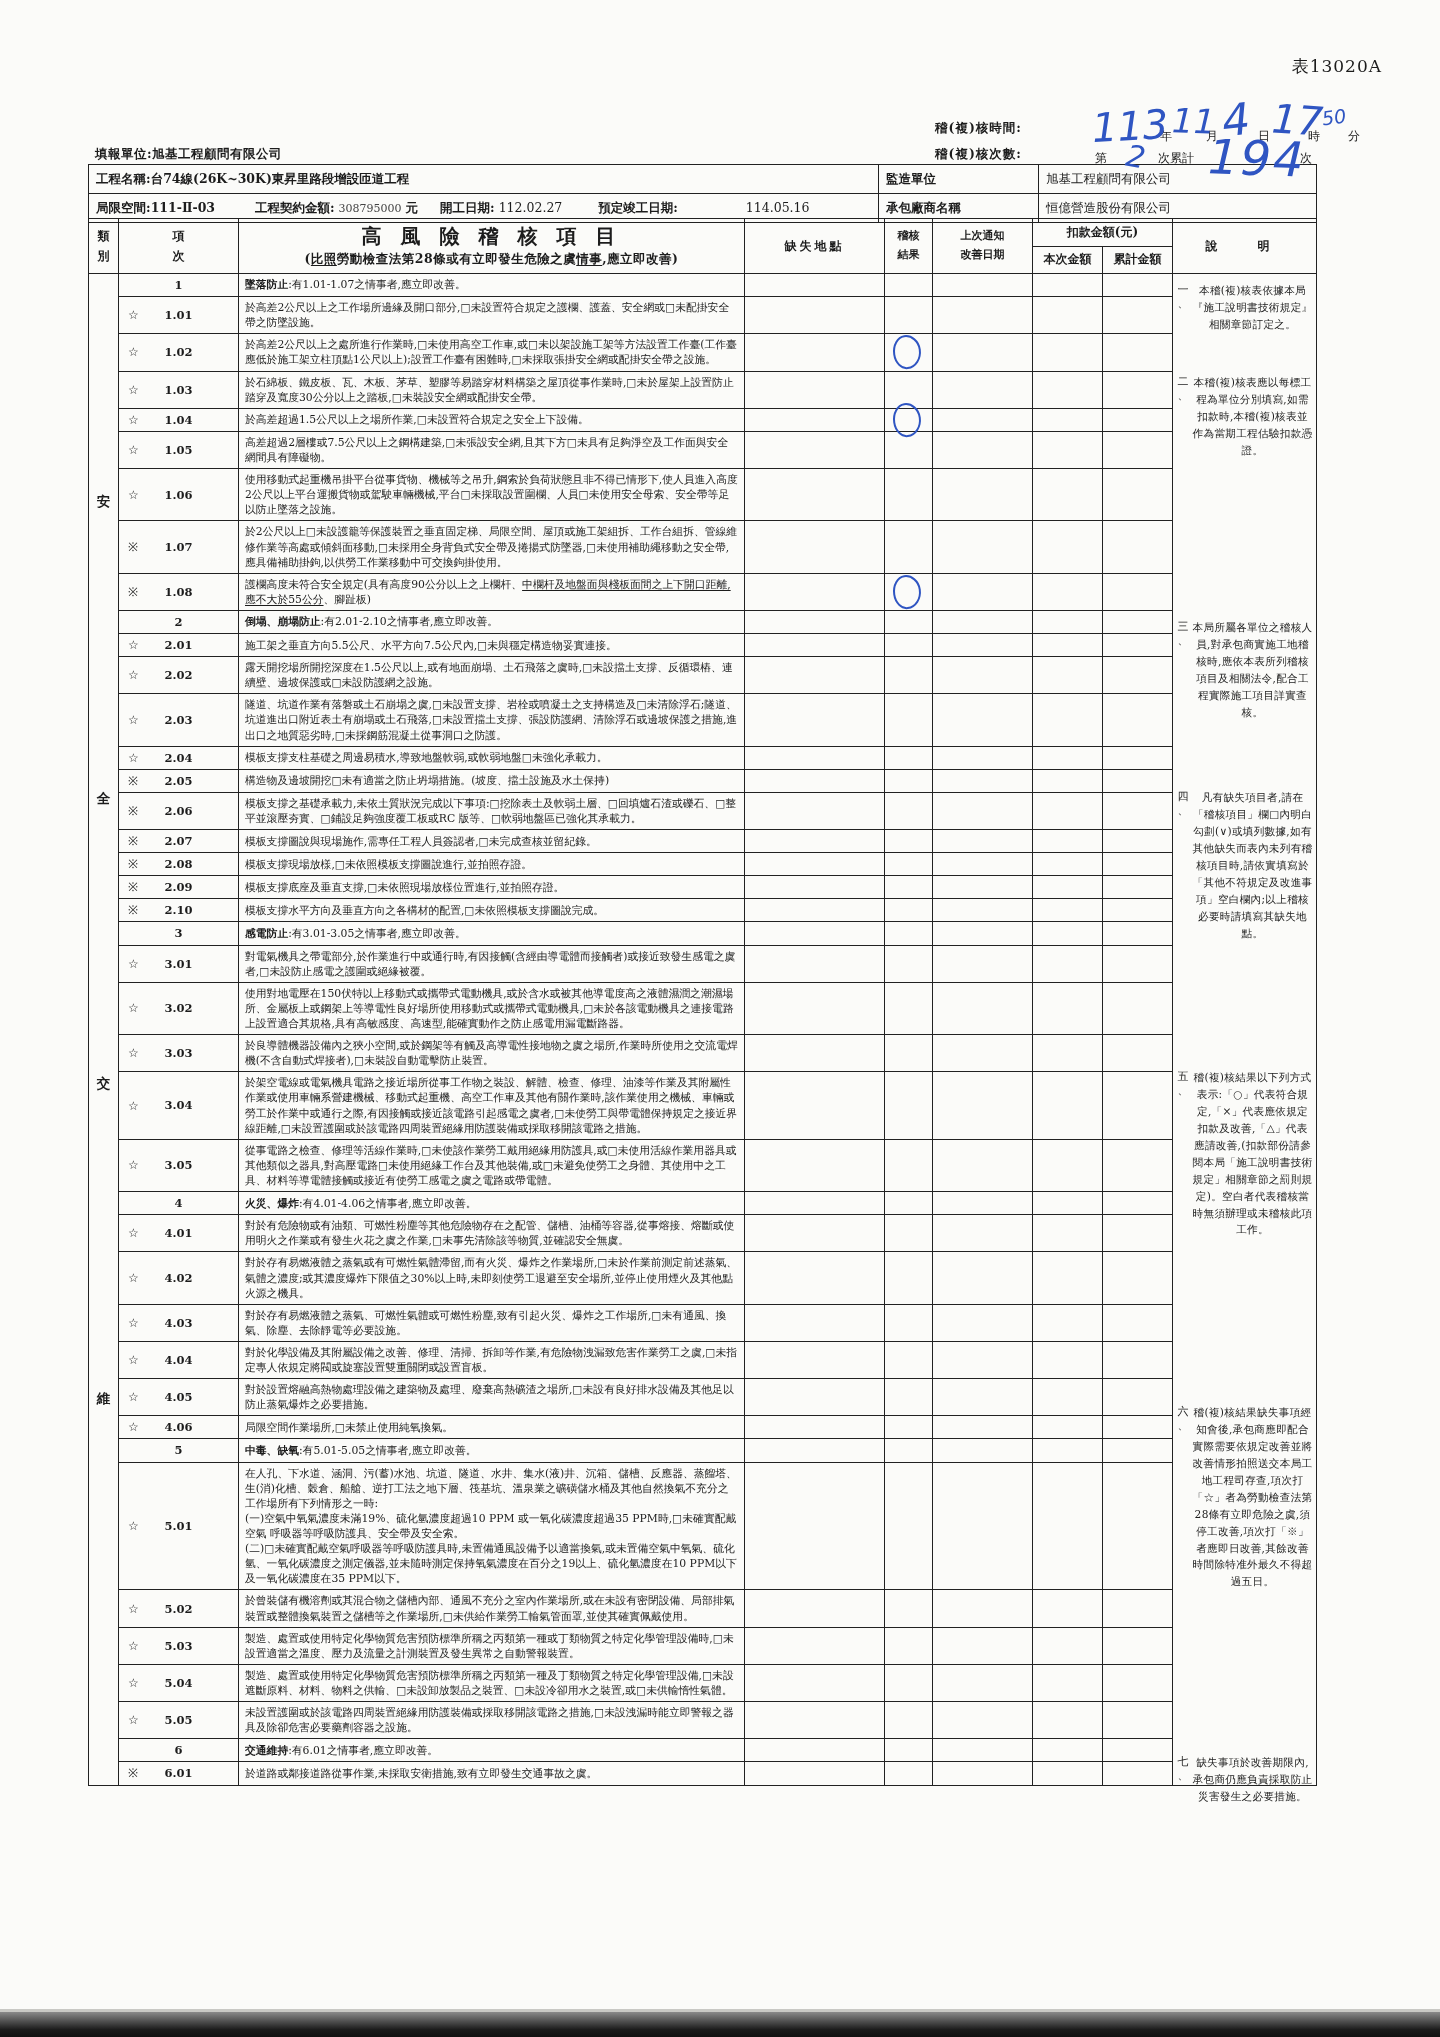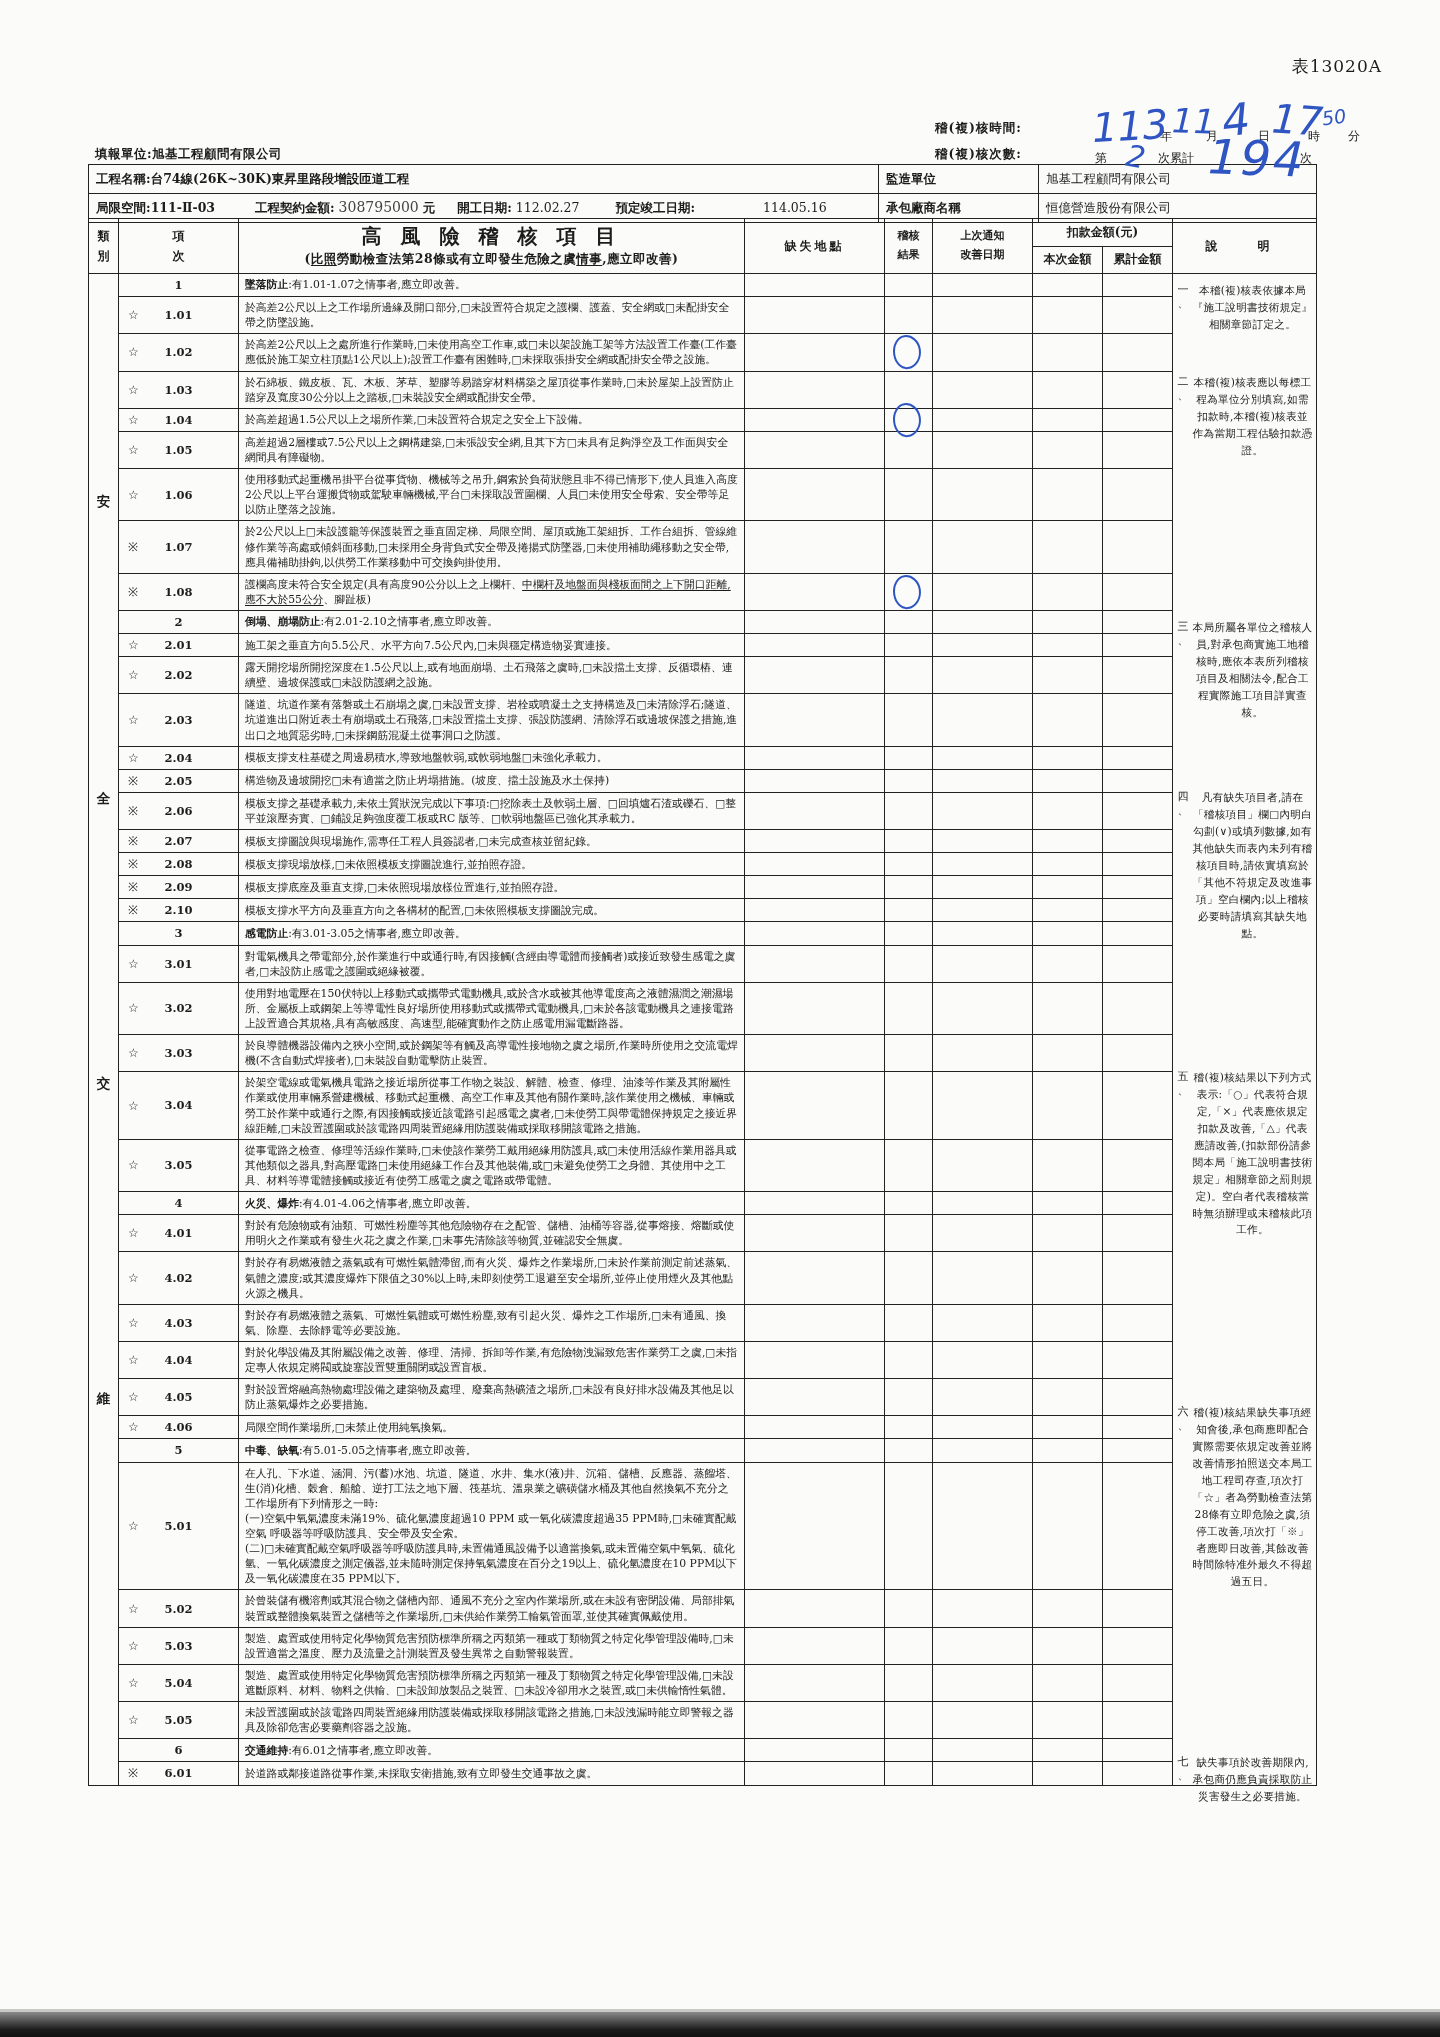--- a/index.html
+++ b/index.html
@@ -98,21 +98,21 @@
         <tr>
       <td><span class="lab">工程名稱:</span><span class="lab">台74線(26K~30K)東昇里路段增設匝道工程</span></td>
       <td class="b">監造單位</td>
       <td>旭基工程顧問有限公司</td>
     </tr>
     <tr>
       <td>
         <span class="lab">局限空間:</span><span class="lab">111-Ⅱ-03</span>
         <span class="spacer" style="width:32px"></span>
         <span class="lab">工程契約金額:</span>
-        <span class="val" style="font-size:14px;color:#444;">308795000</span>
+        <span class="val" style="font-size:11px;color:#444;">308795000</span>
         <span class="lab">元</span>
         <span class="spacer" style="width:14px"></span>
         <span class="lab">開工日期:</span>
         <span class="val">112.02.27</span>
         <span class="spacer" style="width:28px"></span>
         <span class="lab">預定竣工日期:</span>
         <span class="spacer" style="width:60px"></span>
         <span class="val">114.05.16</span>
       </td>
       <td class="b">承包廠商名稱</td>

